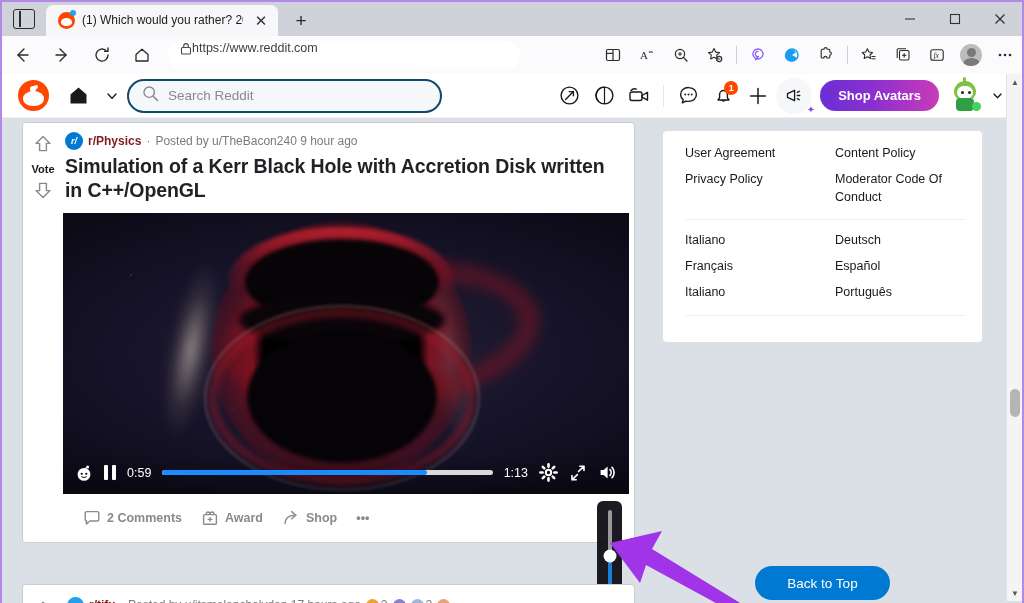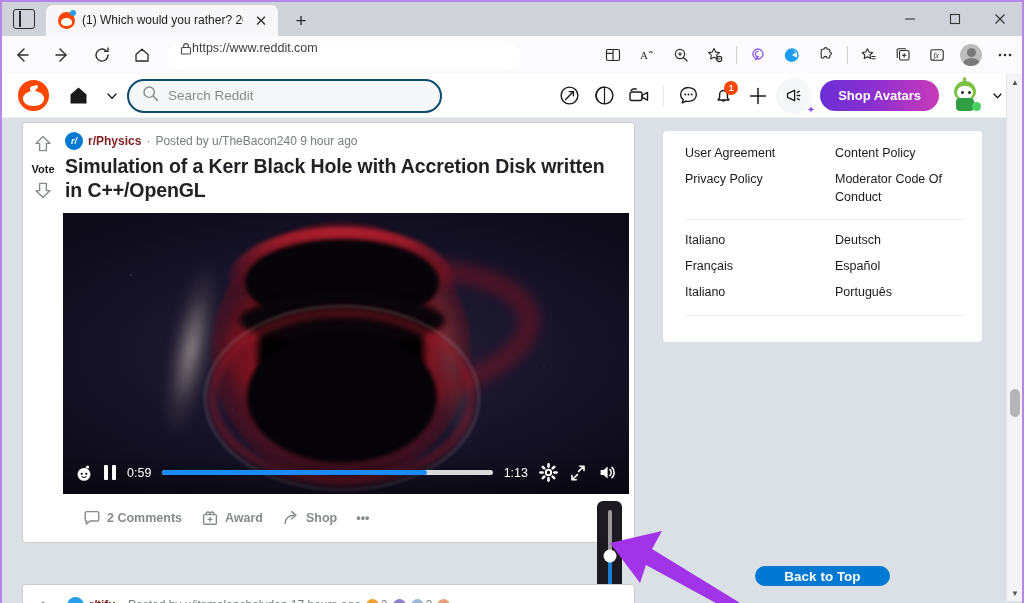--- a/index.html
+++ b/index.html
@@ -326,24 +326,24 @@
     position: absolute; left: 661px; top: 13px; width: 319px;
     background: #fff; border-radius: 4px; padding: 14px 16px 14px 22px;
   }
   .sb-grid { display: grid; grid-template-columns: 150px 1fr; row-gap: 8px; }
   .sb-link { font-size: 12.5px; color: #1a1a1b; line-height: 1.42; cursor: pointer; }
   .sb-hr { height: 1px; background: #edeff1; margin: 13px 0 12px; }
   .sb-copy { font-size: 12px; color: #1a1a1b; }
 
   
   .back-top {
-    position: absolute; left: 753px; top: 448px; width: 135px; height: 20px;
+    position: absolute; left: 753px; top: 448px; width: 135px; height: 34px;
     background: #0079d3; color: #fff; border-radius: 17px;
     display: flex; align-items: center; justify-content: center;
-    font-size: 13.5px; font-weight: 700; cursor: pointer;
+    font-size: 13.5px; font-weight: 400; cursor: pointer;
   }
 
   
   .scrollbar {
     position: absolute; right: 0; top: 72px; width: 16px; bottom: 0; background: #f4f4f6;
     border-left: 1px solid #e3e3e6;
   }
   .sb-up, .sb-down {
     position: absolute; left: 0; width: 16px; height: 16px;
     display: flex; align-items: center; justify-content: center; font-size: 8px; color: #555; cursor: pointer;

